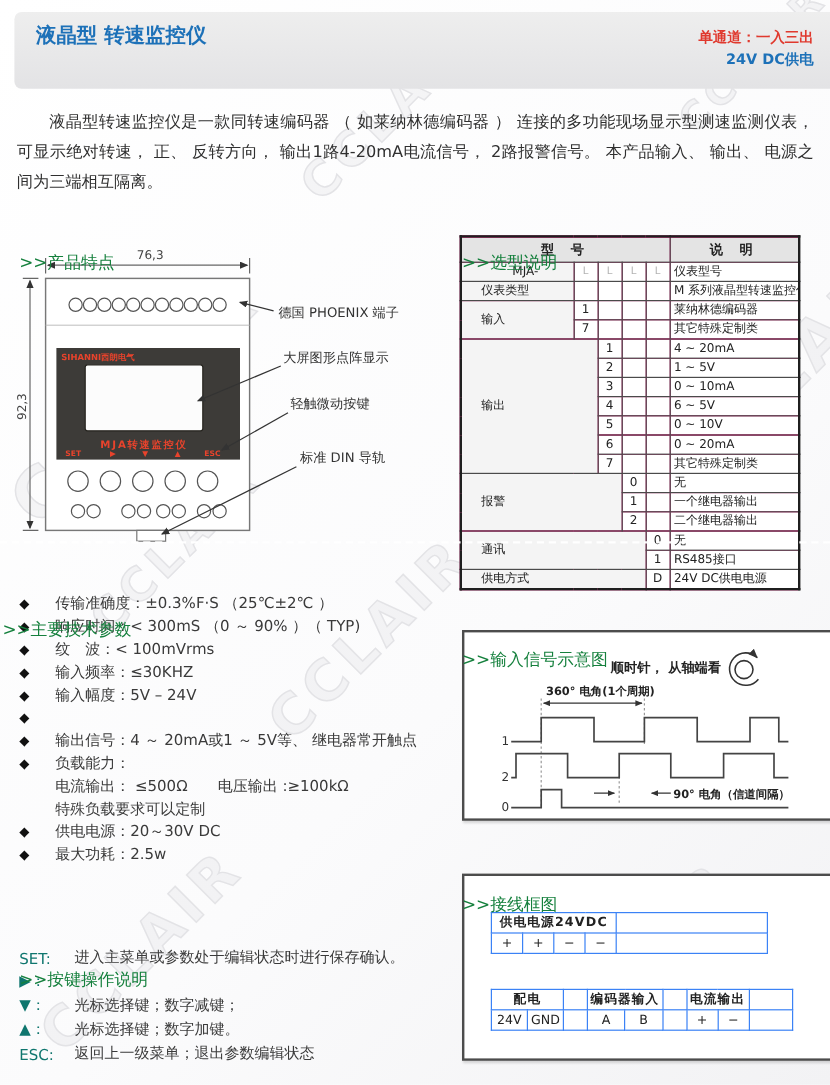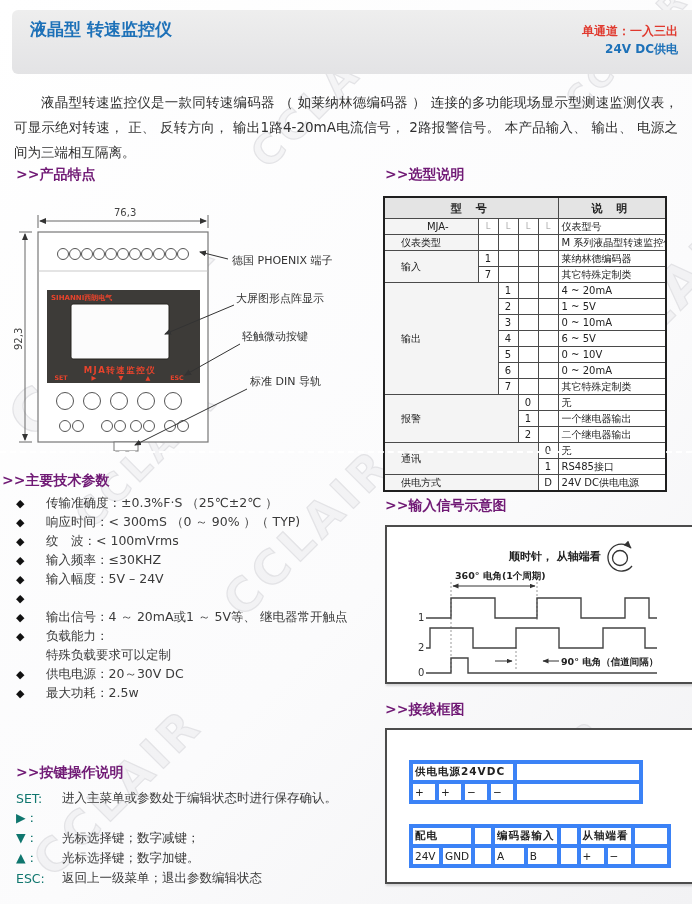--- a/index.html
+++ b/index.html
@@ -27,21 +27,21 @@
   .hdr-title{font-size:17px;font-weight:bold;color:#1d71b8;margin-top:8px;}
   .hdr-channel{margin-left:auto;font-size:12px;font-weight:bold;color:#e0392e;}
   .hdr-sub{font-size:14.5px;font-weight:bold;color:#1d71b8;margin-top:4px;}
   .hdr-power{margin-left:auto;font-size:12px;font-weight:bold;color:#1d71b8;}
   
   .intro{
     left:14px;top:90px;width:664px;font-size:13.5px;line-height:25px;
     text-indent:2em;color:#2f2f2f;text-align:justify;z-index:2;
   }
   
-  .sec{font-size:14px;font-weight:bold;color:#701a75;z-index:3;white-space:nowrap;}
+  .sec{font-size:14px;font-weight:normal;color:#15803d;z-index:3;white-space:nowrap;margin-top:44px;}
   
   table{border-collapse:collapse;}
   .sel{left:383px;top:196px;width:282px;z-index:2;background:#ec4899;}
   .sel table{width:282px;table-layout:fixed;border:2px solid #1f1f1f;}
   .sel td{
     border:1px solid #4a4a4a;height:15px;line-height:13px;padding:0 3px;
     font-size:10px;color:#222;white-space:nowrap;overflow:hidden;background:#fff;
   }
   .sel td.hd{background:#e4e4e4;text-align:center;font-weight:bold;height:20px;letter-spacing:5px;font-size:11px;}
   .sel td.lbl{background:#f4f4f4;text-align:left;padding-left:16px;}
@@ -55,21 +55,21 @@
   .spec-line.nob .bullet{visibility:hidden;}
   
   .key-box{left:16px;top:788px;width:366px;z-index:2;}
   .key-line{display:flex;height:20px;font-size:12.5px;color:#3a3a3a;align-items:center;white-space:nowrap;}
   .key-line .key{flex:0 0 46px;color:#0f766e;}
   
   .diag-box{background:#fff;border:2px solid #4c4c4c;box-shadow:1px 2px 2px rgba(0,0,0,0.15);z-index:2;padding-left:24px;}
   .sig{left:385px;top:525px;width:282px;height:155px;}
   .wire{left:385px;top:728px;width:282px;height:152px;}
   .wire table{position:absolute;background:#fff;}
-  .wire td{border:4px solid #3b82f6;height:16px;padding:0 2px;font-size:10.5px;color:#222;text-align:left;white-space:nowrap;}
+  .wire td{border:1px solid #3b82f6;height:16px;padding:0 2px;font-size:10.5px;color:#222;text-align:center;white-space:nowrap;}
   .wire td.whd{font-weight:bold;letter-spacing:1px;}
   .wtab1{left:22px;top:30px;}
   .wtab2{left:22px;top:94px;}
   
   .dim{font-size:10px;fill:#444;}
   .co{font-size:11px;fill:#333;}
   .brand{font-size:7px;font-weight:bold;fill:#e8432c;}
   .model{font-size:8.5px;font-weight:bold;fill:#e8432c;letter-spacing:1.5px;}
   .pkey{font-size:6.3px;font-weight:bold;fill:#e8432c;}
   .sg-note{font-size:11px;font-weight:bold;fill:#222;}
@@ -344,20 +344,24 @@
     <div class="spec-line">
       <span class="bullet">◆</span>
     </div>
     <div class="spec-line">
       <span class="bullet">◆</span>
       <span>输出信号：4 ～ 20mA或1 ～ 5V等、 继电器常开触点</span>
     </div>
     <div class="spec-line">
       <span class="bullet">◆</span>
       <span>负载能力：</span>
+    </div>
+    <div class="spec-line nob">
+      <span class="bullet">◆</span>
+      <span>电流输出： ≤500Ω　　电压输出 :≥100kΩ</span>
     </div>
     <div class="spec-line nob">
       <span class="bullet">◆</span>
       <span>特殊负载要求可以定制</span>
     </div>
     <div class="spec-line">
       <span class="bullet">◆</span>
       <span>供电电源：20～30V DC</span>
     </div>
     <div class="spec-line">
@@ -451,21 +455,21 @@
         <col style="width:26px">
         <col style="width:26px">
         <col style="width:36px">
     </colgroup>
     <tbody>
         <tr>
           <td colspan="2" class="whd">配电</td>
           <td></td>
           <td colspan="2" class="whd">编码器输入</td>
           <td></td>
-          <td colspan="2" class="whd">从轴端看</td>
+          <td colspan="2" class="whd">电流输出</td>
           <td></td>
         </tr>
         <tr>
           <td>24V</td>
           <td>GND</td>
           <td></td>
           <td>A</td>
           <td>B</td>
           <td></td>
           <td>+</td>

